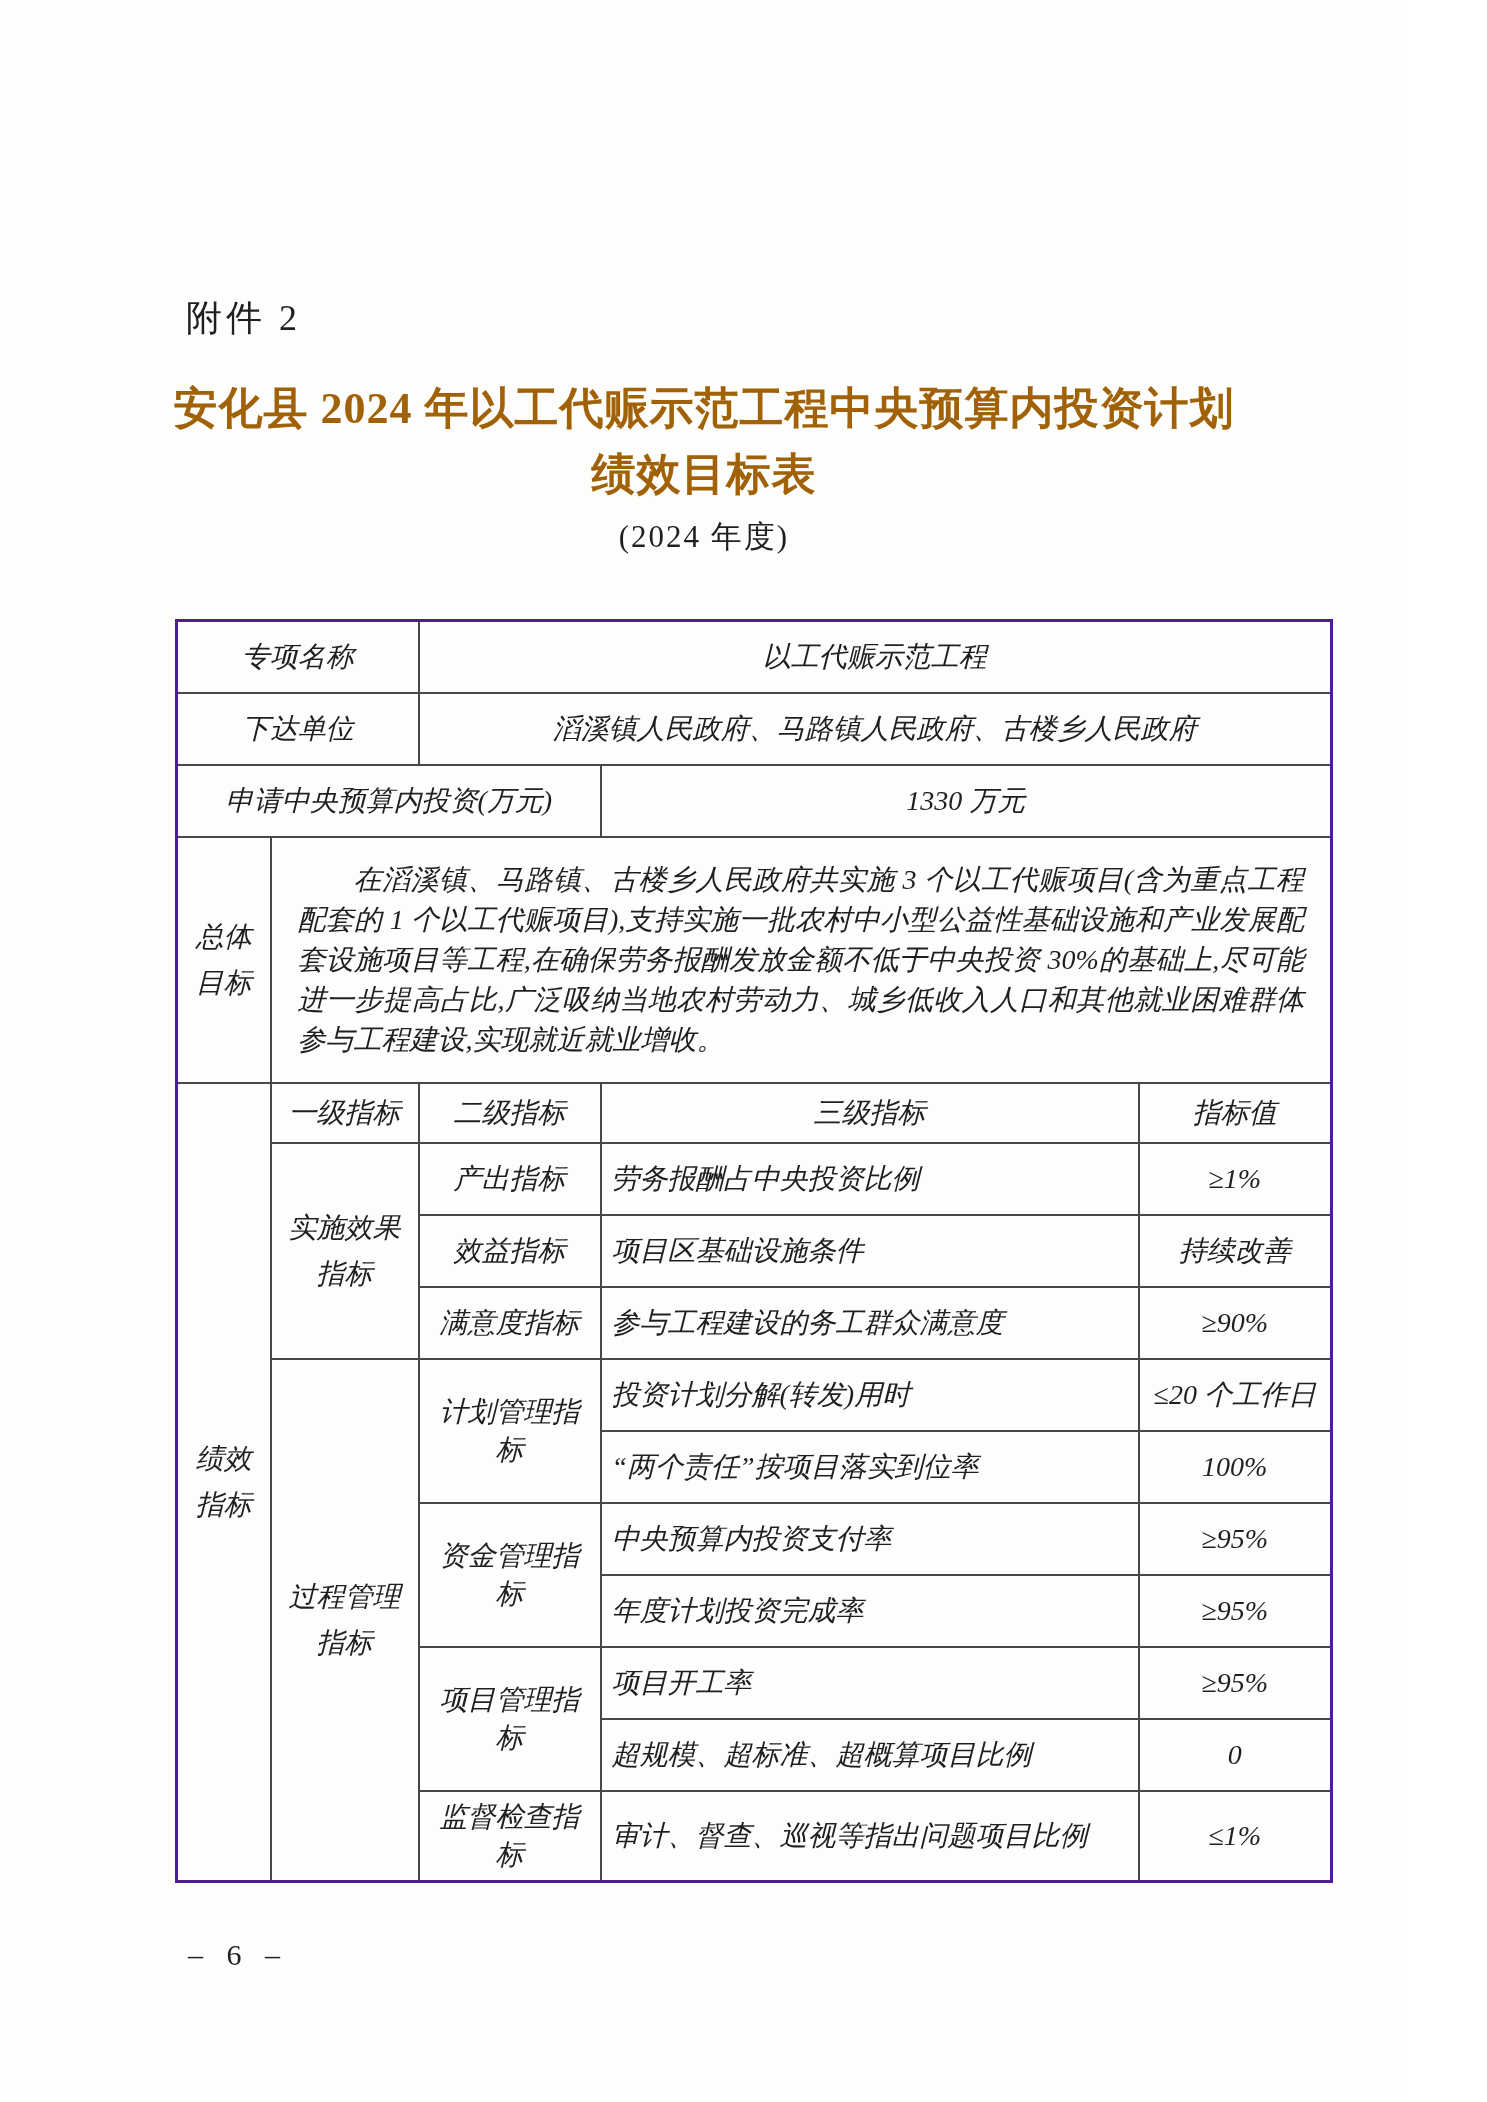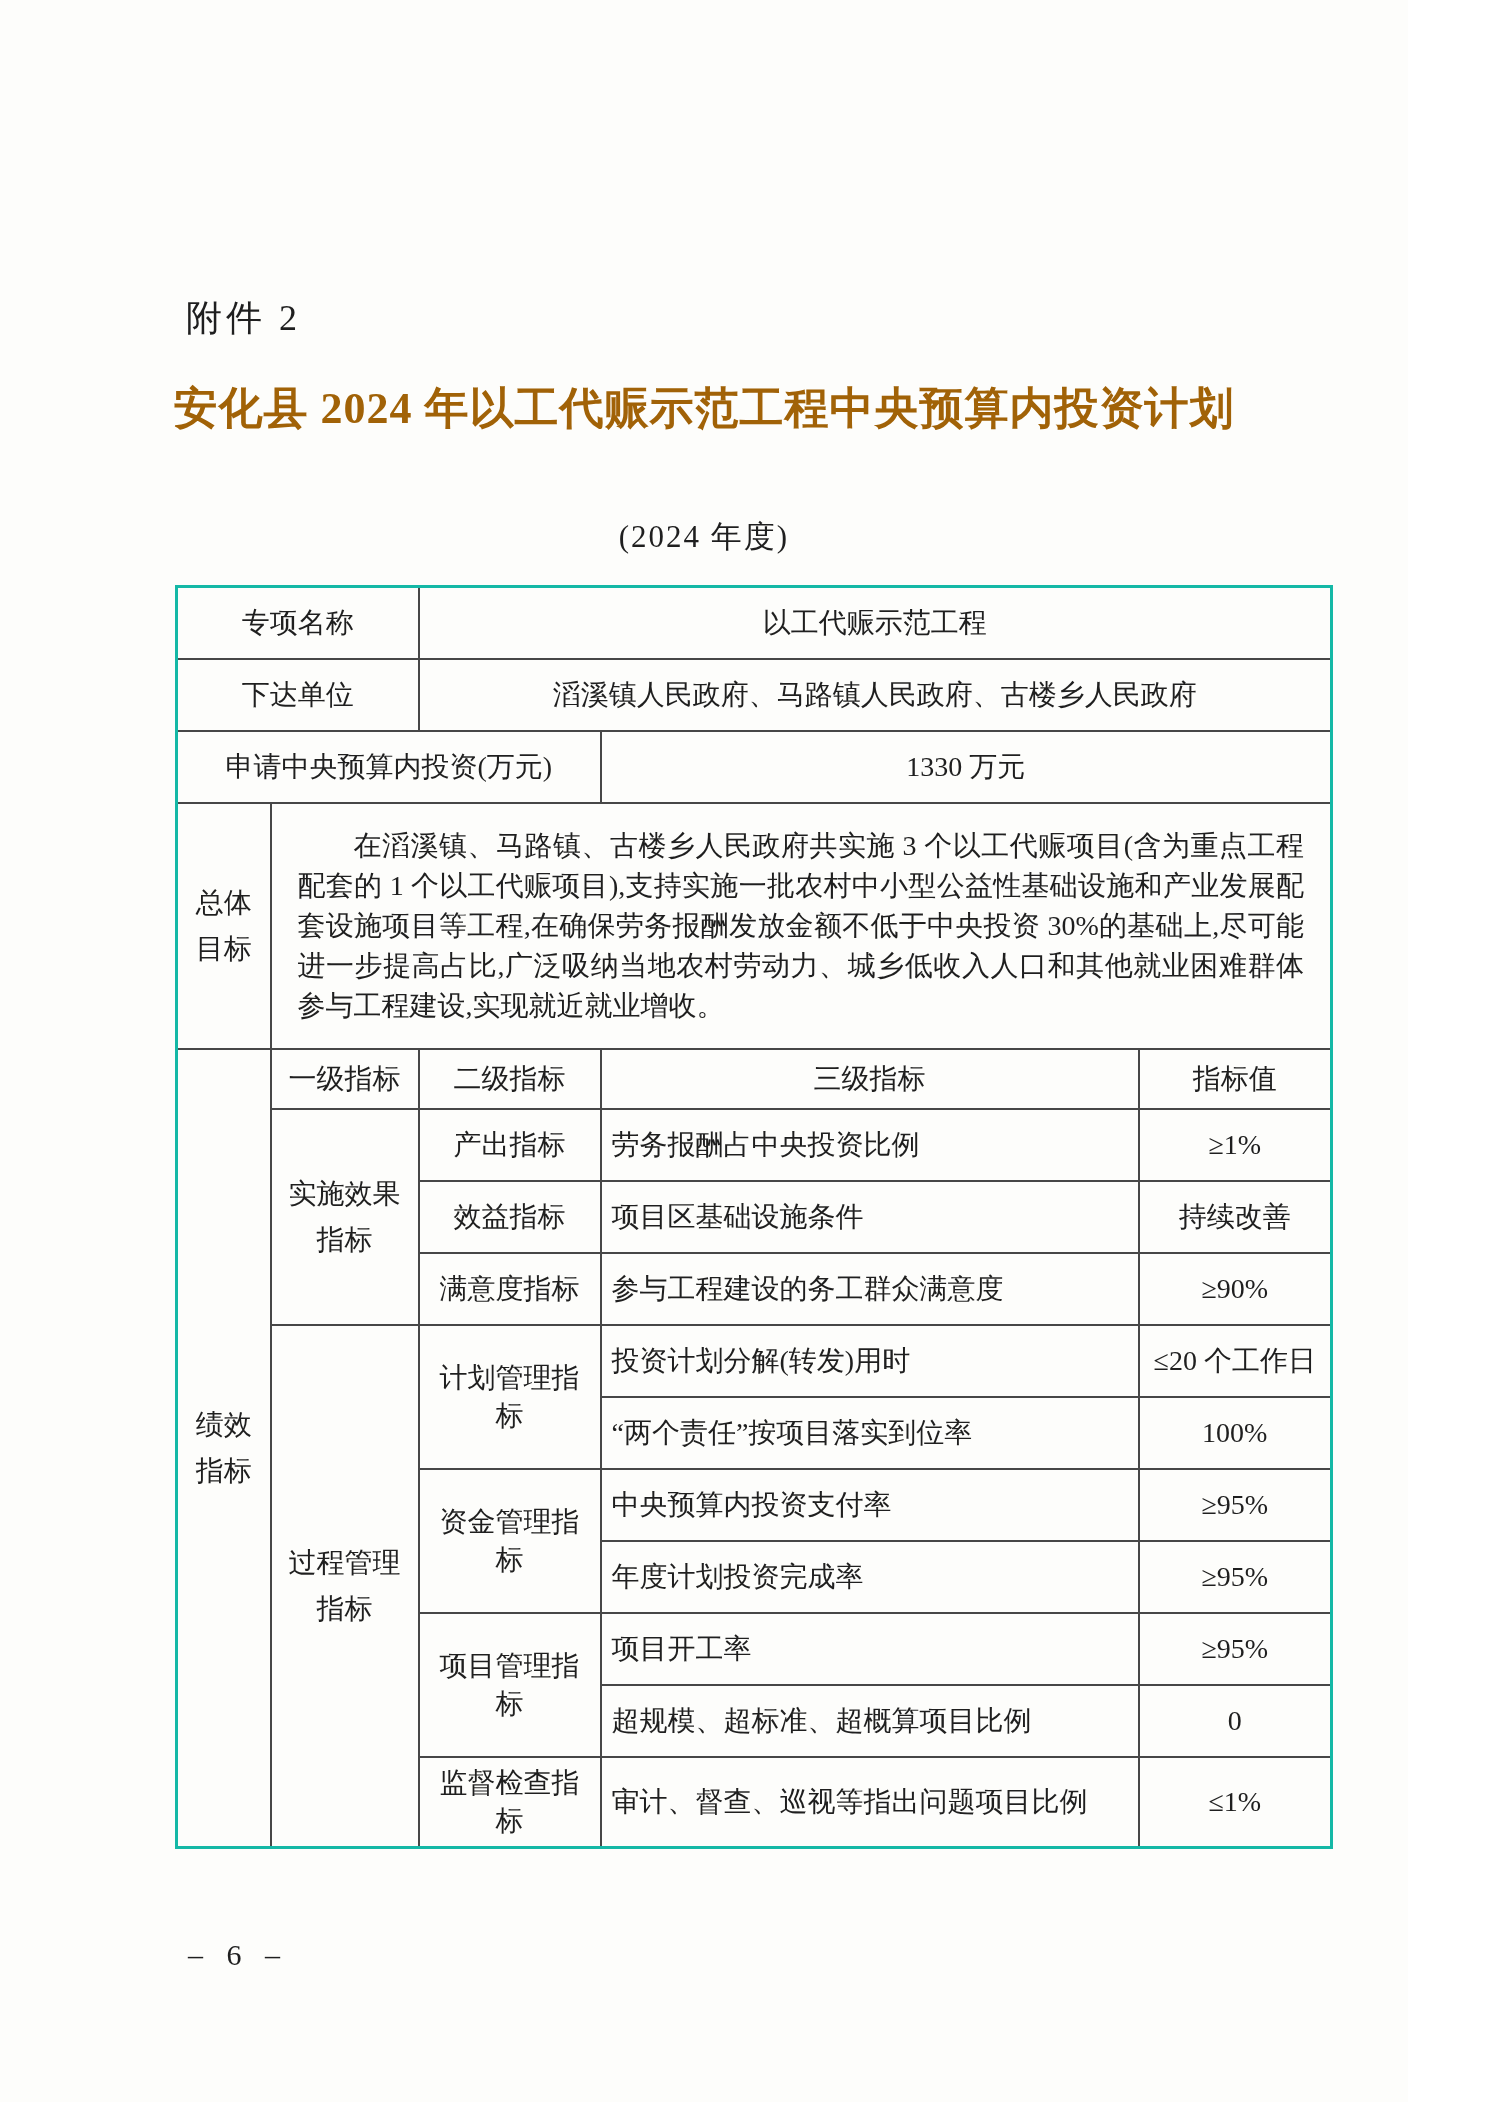--- a/index.html
+++ b/index.html
@@ -21,26 +21,27 @@
     margin:0;text-align:center;
     font-size:44px;font-weight:bold;line-height:66px;letter-spacing:1px;
     color:#a16207;
   }
   .doc-title span{display:block;}
   .subtitle{
     position:absolute;left:0;right:0;top:516px;
     text-align:center;font-size:31px;letter-spacing:2px;
   }
   table.main-table{
-    position:absolute;left:175px;top:585px;
+    position:absolute;left:175px;top:619px;
     width:1155px;
     border-collapse:collapse;
     table-layout:fixed;
     font-size:28px;
-    border:3px solid #14b8a6;
+    border:3px solid #4c1d95;
+    font-style:italic;
   }
   .main-table td{
     border:2px solid #474747;
     vertical-align:middle;
     padding:6px 10px;
     overflow:hidden;
   }
   .c{text-align:center;}
   .l{text-align:left;padding-left:16px;}
   tr.info-row{height:72px;}
@@ -63,20 +64,21 @@
 </style>
 </head>
 <body>
 
 <div class="page">
 
   <div class="attachment">附件 2</div>
 
   <h1 class="doc-title">
     <span>安化县 2024 年以工代赈示范工程中央预算内投资计划</span>
+    <span>绩效目标表</span>
   </h1>
 
   <div class="subtitle">(2024 年度)</div>
 
   <table class="main-table">
     <colgroup>
       <col style="width:94px">
       <col style="width:148px">
       <col style="width:182px">
       <col style="width:538px">

